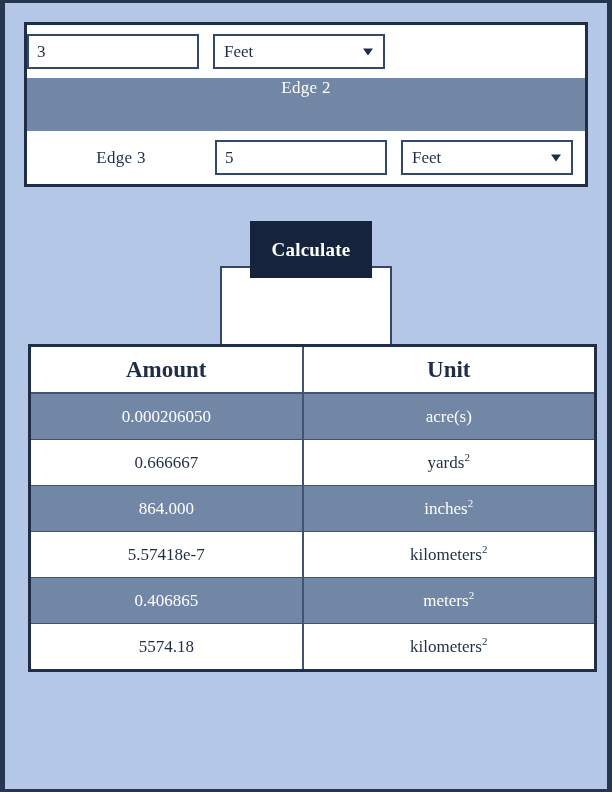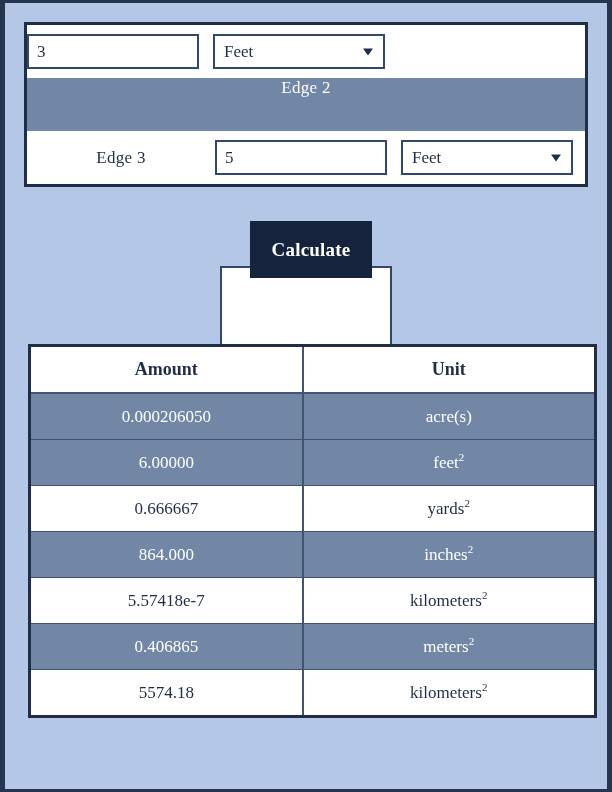--- a/index.html
+++ b/index.html
@@ -148,21 +148,21 @@
   #results-table td {
     height: 43px;
     text-align: center;
     vertical-align: middle;
     font-size: 17px;
     color: #1f2e46;
     border-right: 2px solid #3d5madeup;
   }
   #results-table th {
     font-weight: bold;
-    font-size: 18px;
+    font-size: 23px;
     background: #ffffff;
     border-bottom: 2px solid #41536f;
   }
   #results-table td {
     border-top: 1px solid #41536f;
   }
   #results-table col.c-amount { width: 273px; }
   #results-table col.c-unit   { width: 293px; }
   #results-table th.col-amount,
   #results-table td.col-amount {
@@ -227,24 +227,20 @@
       <tr>
         <th class="col-amount">Amount</th>
         <th class="col-unit">Unit</th>
       </tr>
     </thead>
     <tbody id="results-body">
         <tr class="alt">
           <td class="col-amount">0.000206050</td>
           <td class="col-unit"><span>acre(s)</span></td>
         </tr>
-        <tr class="alt">
-          <td class="col-amount">6.00000</td>
-          <td class="col-unit"><span>feet</span><sup>2</sup></td>
-        </tr>
         <tr>
           <td class="col-amount">0.666667</td>
           <td class="col-unit"><span>yards</span><sup>2</sup></td>
         </tr>
         <tr class="alt">
           <td class="col-amount">864.000</td>
           <td class="col-unit"><span>inches</span><sup>2</sup></td>
         </tr>
         <tr>
           <td class="col-amount">5.57418e-7</td>

